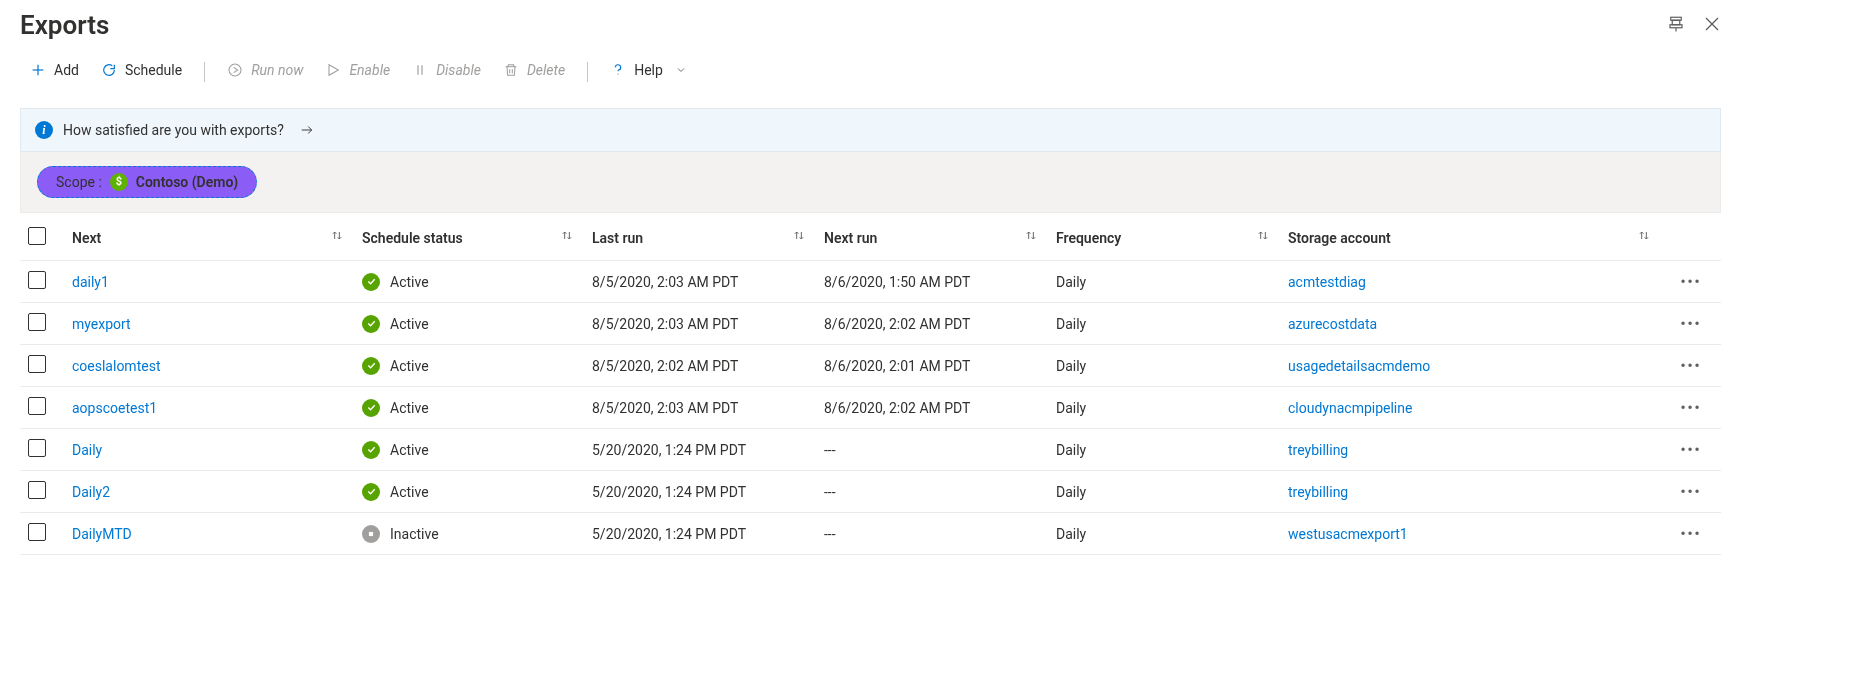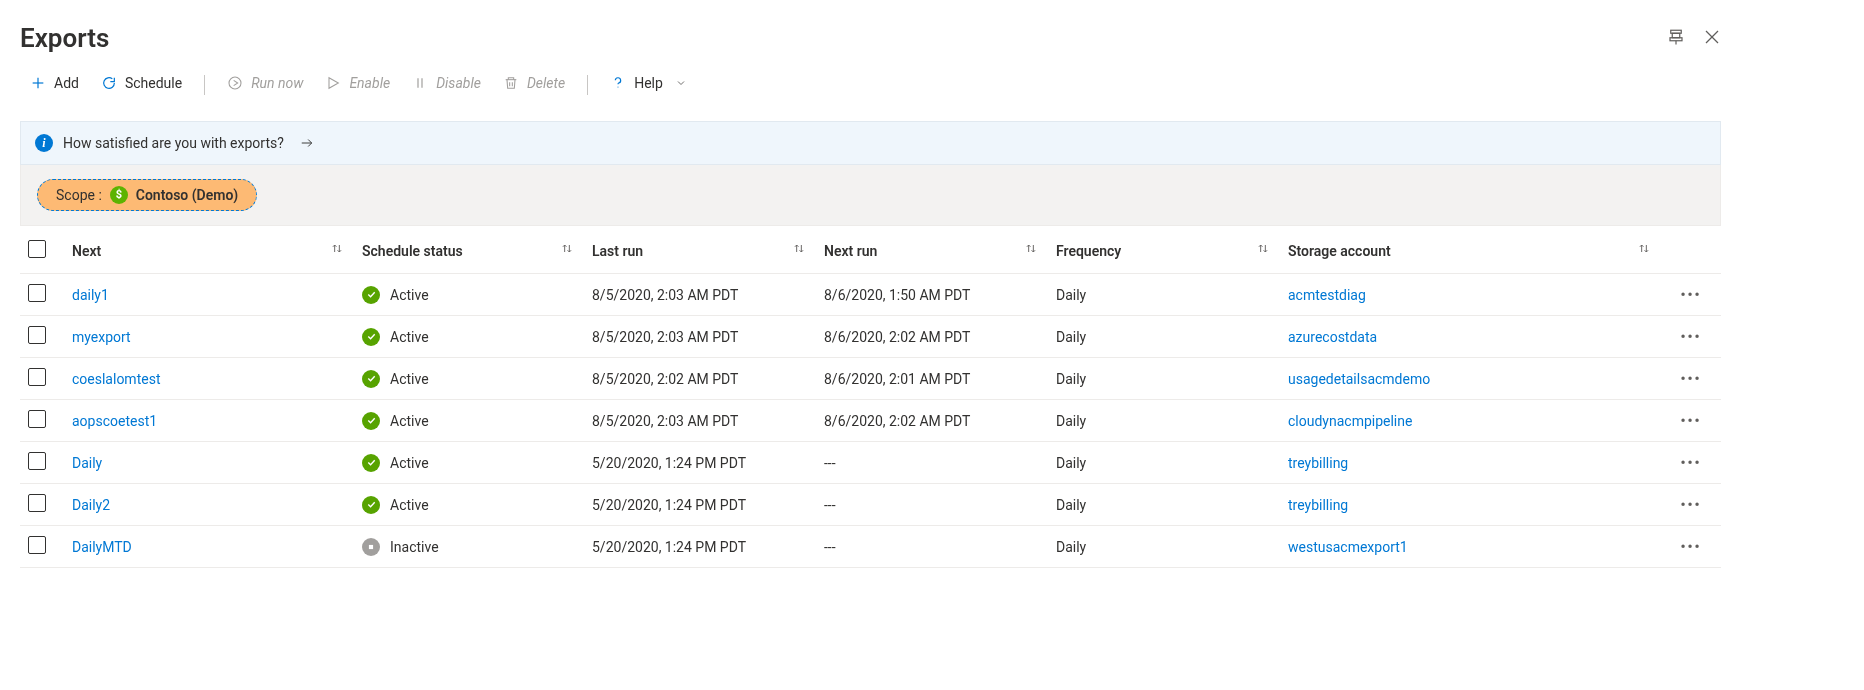--- a/index.html
+++ b/index.html
@@ -6,21 +6,20 @@
   body {
     margin: 0;
     font-family: "Segoe UI", -apple-system, BlinkMacSystemFont, Roboto, sans-serif;
     font-size: 13px;
     color: #323130;
     background: #ffffff;
   }
   .page {
     width: 1741px;
     padding: 0 20px 20px 20px;
-    margin-top: 13px;
   }
   .header {
     display: flex;
     align-items: center;
     justify-content: space-between;
     padding: 10px 0 12px 0;
   }
   .header h1 {
     font-size: 26px;
     font-weight: 600;
@@ -83,21 +82,21 @@
     display:flex;
     align-items:center;
     gap:22px;
     background:#f3f2f1;
     padding:14px 16px;
     border:1px solid #edebe9;
     border-top:none;
   }
   .scope-pill {
     display:flex; align-items:center; gap:8px;
-    background:#fdba74;
+    background:#8b5cf6;
     border:1px dashed #0078d4;
     border-radius:18px;
     padding:6px 18px;
     font-size:14px;
     cursor:pointer;
   }
   .scope-pill .scope-icon {
     width:18px;height:18px;border-radius:50%;
     background:#5db300;position:relative;display:inline-block;
   }

